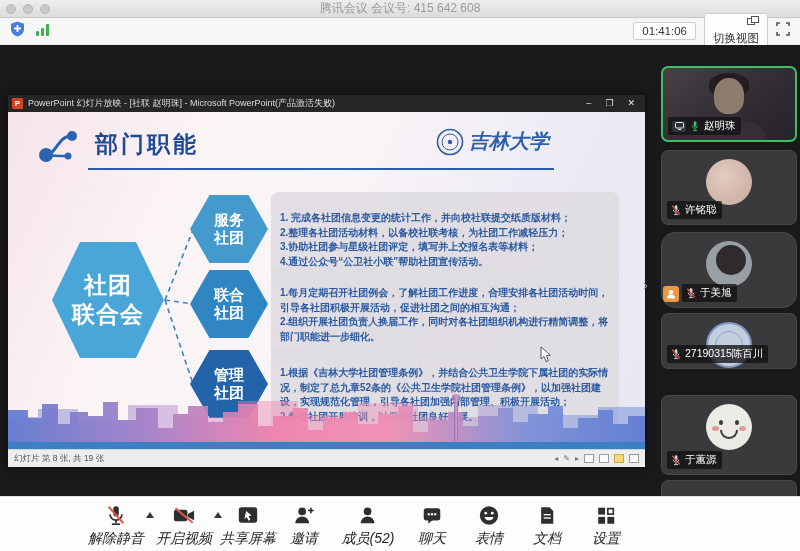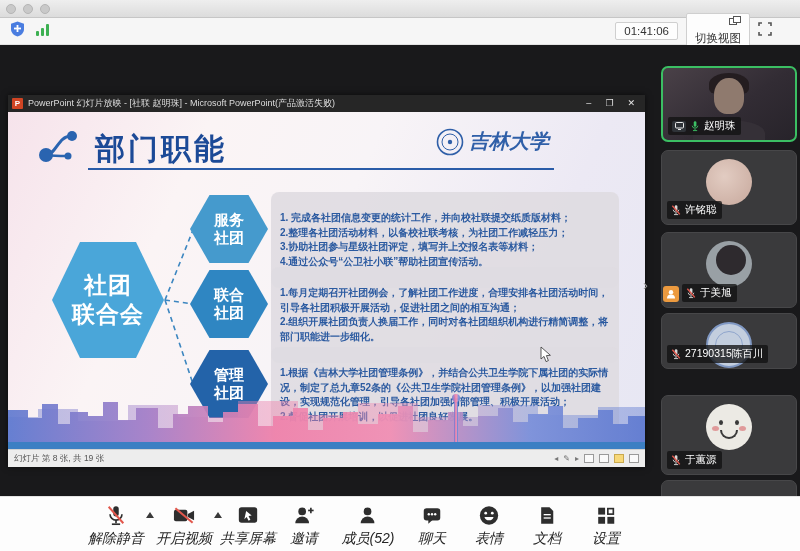--- a/index.html
+++ b/index.html
@@ -12,21 +12,21 @@
     background:linear-gradient(#eeeeee,#dcdcdc); border-bottom:1px solid #c6c6c6;
     display:flex; align-items:center; justify-content:center; }
   .traffic { position:absolute; left:6px; top:4px; display:flex; gap:7px; }
   .traffic span { width:10px; height:10px; border-radius:50%; background:#c9c9c9; border:1px solid #b5b5b5; display:block; }
   .mac-title { font-size:12px; color:#9b9b9b; }
 
   
   .meet-bar { position:absolute; left:0; top:18px; width:800px; height:27px;
     background:#f6f6f6; border-bottom:1px solid #e2e2e2; display:flex; align-items:center; }
   .meet-left { display:flex; align-items:center; gap:10px; padding-left:10px; }
-  .meet-right { margin-left:auto; display:flex; align-items:center; gap:8px; padding-right:28px; }
+  .meet-right { margin-left:auto; display:flex; align-items:center; gap:8px; padding-right:10px; }
   .timer-box { border:1px solid #cfcfcf; border-radius:2px; background:#fdfdfd; padding:2px 8px; font-size:11.5px; color:#333; }
   .switch-view { border:1px solid #cfcfcf; border-radius:2px; background:#fdfdfd; padding:2px 8px; font-size:11.5px; color:#333; display:flex; align-items:flex-end; gap:5px; cursor:default;flex-direction:column; }
   .sv-icon { position:relative; width:12px; height:10px; }
   .sv-icon i { position:absolute; display:block; border:1.2px solid #555; background:#fff; }
   .sv-icon i:nth-child(1){ left:0; top:2px; width:8px; height:7px; }
   .sv-icon i:nth-child(2){ left:4px; top:0; width:8px; height:7px; }
 
   
   .main { position:absolute; left:0; top:45px; width:800px; height:451px; background:#19191b; overflow:hidden; }
 
@@ -35,21 +35,21 @@
   .ppt-titlebar { height:17px; background:#262626; display:flex; align-items:center; padding:0 4px; }
   .p-icon { width:11px; height:11px; background:#d04423; color:#fff; font-size:8px; font-weight:bold; display:flex; align-items:center; justify-content:center; border-radius:1px; margin-right:5px; }
   .ppt-title { flex:1; font-size:9px; color:#ddd; white-space:nowrap; overflow:hidden; }
   .ppt-ctrls { display:flex; gap:14px; padding-right:6px; }
   .ppt-ctrls span { color:#e6e6e6; font-size:9px; line-height:9px; }
 
   
   .slide { position:absolute; left:0; top:17px; width:637px; height:337px; overflow:hidden;
     background:linear-gradient(115deg,#f6e3eb 0%, #fbf4f5 26%, #f8f4f7 48%, #ece9f4 76%, #e7e7f3 100%); }
   .s-headicon { position:absolute; left:30px; top:13px; }
-  .s-title { position:absolute; left:87px; top:17px; font-size:30px; font-weight:bold; color:#1c4a97; letter-spacing:3px; }
+  .s-title { position:absolute; left:87px; top:17px; font-size:23px; font-weight:bold; color:#1c4a97; letter-spacing:3px; }
   .s-underline { position:absolute; left:80px; top:56px; width:466px; height:2px; background:#2a5ca8; }
   .s-logo { position:absolute; left:428px; top:16px; display:flex; align-items:flex-start; gap:5px; }
   .s-logo-text { font-family:"DejaVu Serif", serif; font-style:italic; font-weight:bold; font-size:20px; color:#2f5fa8; }
 
   .hex { position:absolute; display:flex; align-items:center; justify-content:center; text-align:center;
     color:#fff; font-weight:bold; clip-path:polygon(25% 0%, 75% 0%, 100% 50%, 75% 100%, 25% 100%, 0% 50%); }
   .hex-main { left:44px; top:130px; width:112px; height:116px; background:#4aa6d9; font-size:23px; line-height:1.25; letter-spacing:1px; }
   .hex-b { left:182px; width:78px; height:68px; font-size:15px; line-height:1.2; }
   .hex-b1 { top:83px;  background:#459acd; }
   .hex-b2 { top:158px; background:#2f86c2; }
@@ -74,21 +74,21 @@
   .st-icons .g { color:#777; font-size:8px; }
   .vbox { width:10px; height:9px; border:1px solid #9a9a9a; background:#fafafa; display:block; }
   .vbox.hl { background:#f7d878; border-color:#c9a94e; }
 
   
   .chev { position:absolute; left:643px; top:232px; color:#9a9a9a; font-size:15px; line-height:15px; cursor:default; }
   .tile { position:absolute; left:661px; width:136px; background:#3a3a3c; border:1px solid #474749; border-radius:7px; overflow:hidden; }
   .tile.active { border:2px solid #3bbf63; }
   .t1 { top:21px;  height:76px; background:linear-gradient(145deg,#4a4148,#322c34 55%,#27232a); }
   .t2 { top:105px; height:75px; }
-  .t3 { top:187px; height:76px; }
+  .t3 { top:187px; height:76px;border-radius:14px; }
   .t4 { top:268px; height:56px; }
   .t5 { top:350px; height:80px; }
   .t6 { top:435px; height:60px; }
   .vid-head { position:absolute; left:50%; top:10px; transform:translateX(-50%); width:30px; height:36px; background:#8f7a6e; border-radius:48% 48% 42% 42%; }
   .vid-hair { position:absolute; left:50%; top:5px; transform:translateX(-50%); width:40px; height:22px; background:#241d20; border-radius:50% 50% 30% 30%; }
   .vid-body { position:absolute; left:50%; bottom:-6px; transform:translateX(-50%); width:72px; height:26px; background:#353037; border-radius:50% 50% 0 0; }
   .av { position:absolute; left:50%; top:8px; transform:translateX(-50%); width:46px; height:46px; border-radius:50%; }
   .av2 { background:radial-gradient(circle at 40% 38%,#e2ccc2,#c7a89c); }
   .av3 { background:#99a0a5; overflow:hidden; }
   .av3 i { position:absolute; left:10px; top:4px; width:30px; height:30px; background:#2e2a2e; border-radius:50%; display:block; }
@@ -118,20 +118,21 @@
 <body>
 
 <div class="screen">
 
   <div class="mac-bar">
     <div class="traffic">
       <span></span>
       <span></span>
       <span></span>
     </div>
+    <div class="mac-title">腾讯会议 会议号: 415 642 608</div>
   </div>
 
   <div class="meet-bar">
     <div class="meet-left">
       <span>
         <svg width="15" height="16" viewBox="0 0 15 16">
             <path d="M7.5 0.5 L14 2.8 V8 c0 4-3 6.5-6.5 7.5 C4 14.5 1 12 1 8 V2.8 Z" fill="#4a7de0"></path>
             <rect x="6.6" y="4" width="1.8" height="7" fill="#fff"></rect>
             <rect x="4" y="6.6" width="7" height="1.8" fill="#fff"></rect>
           </svg>

